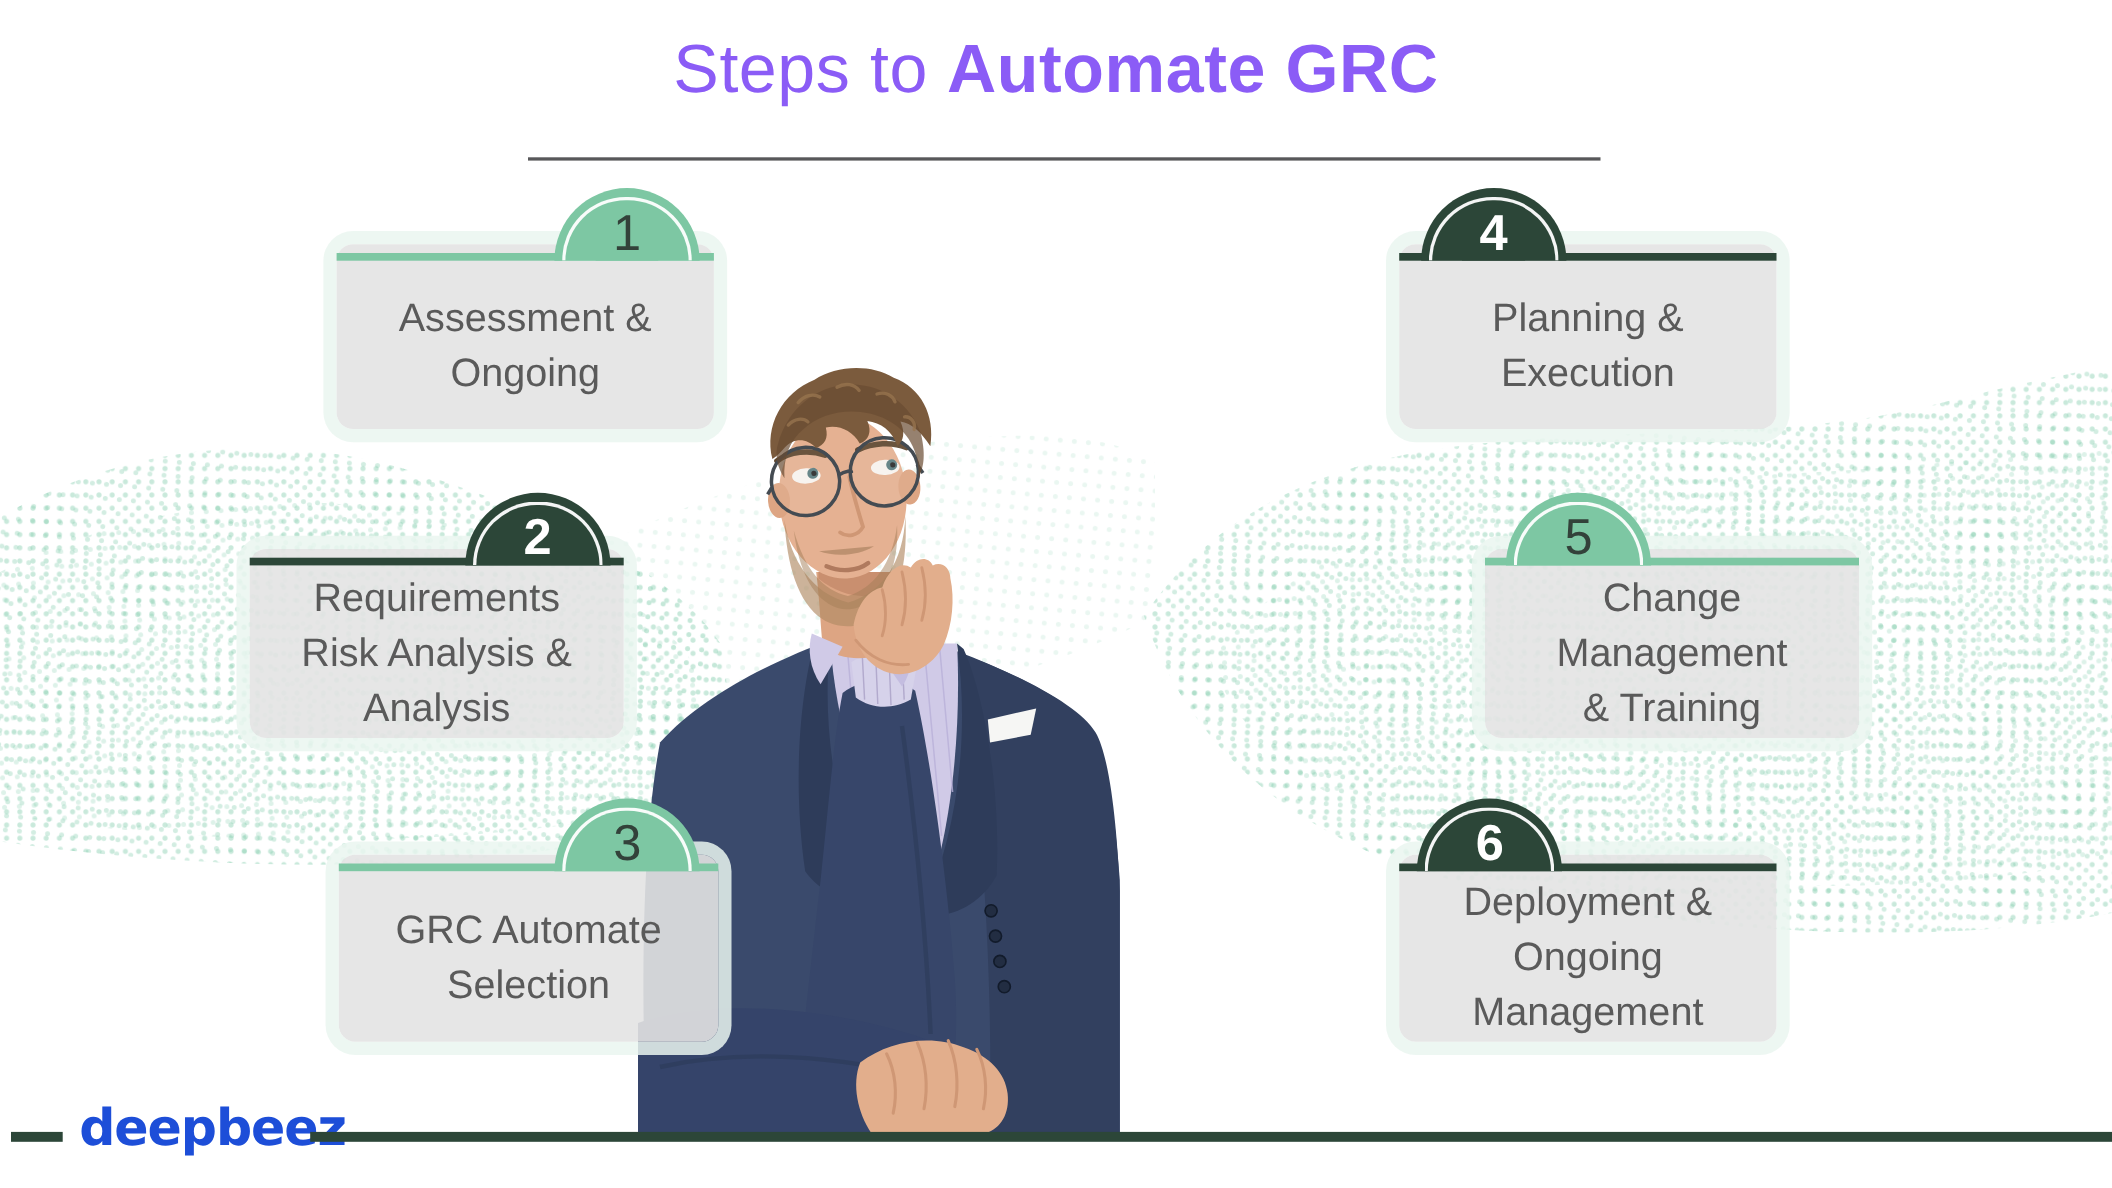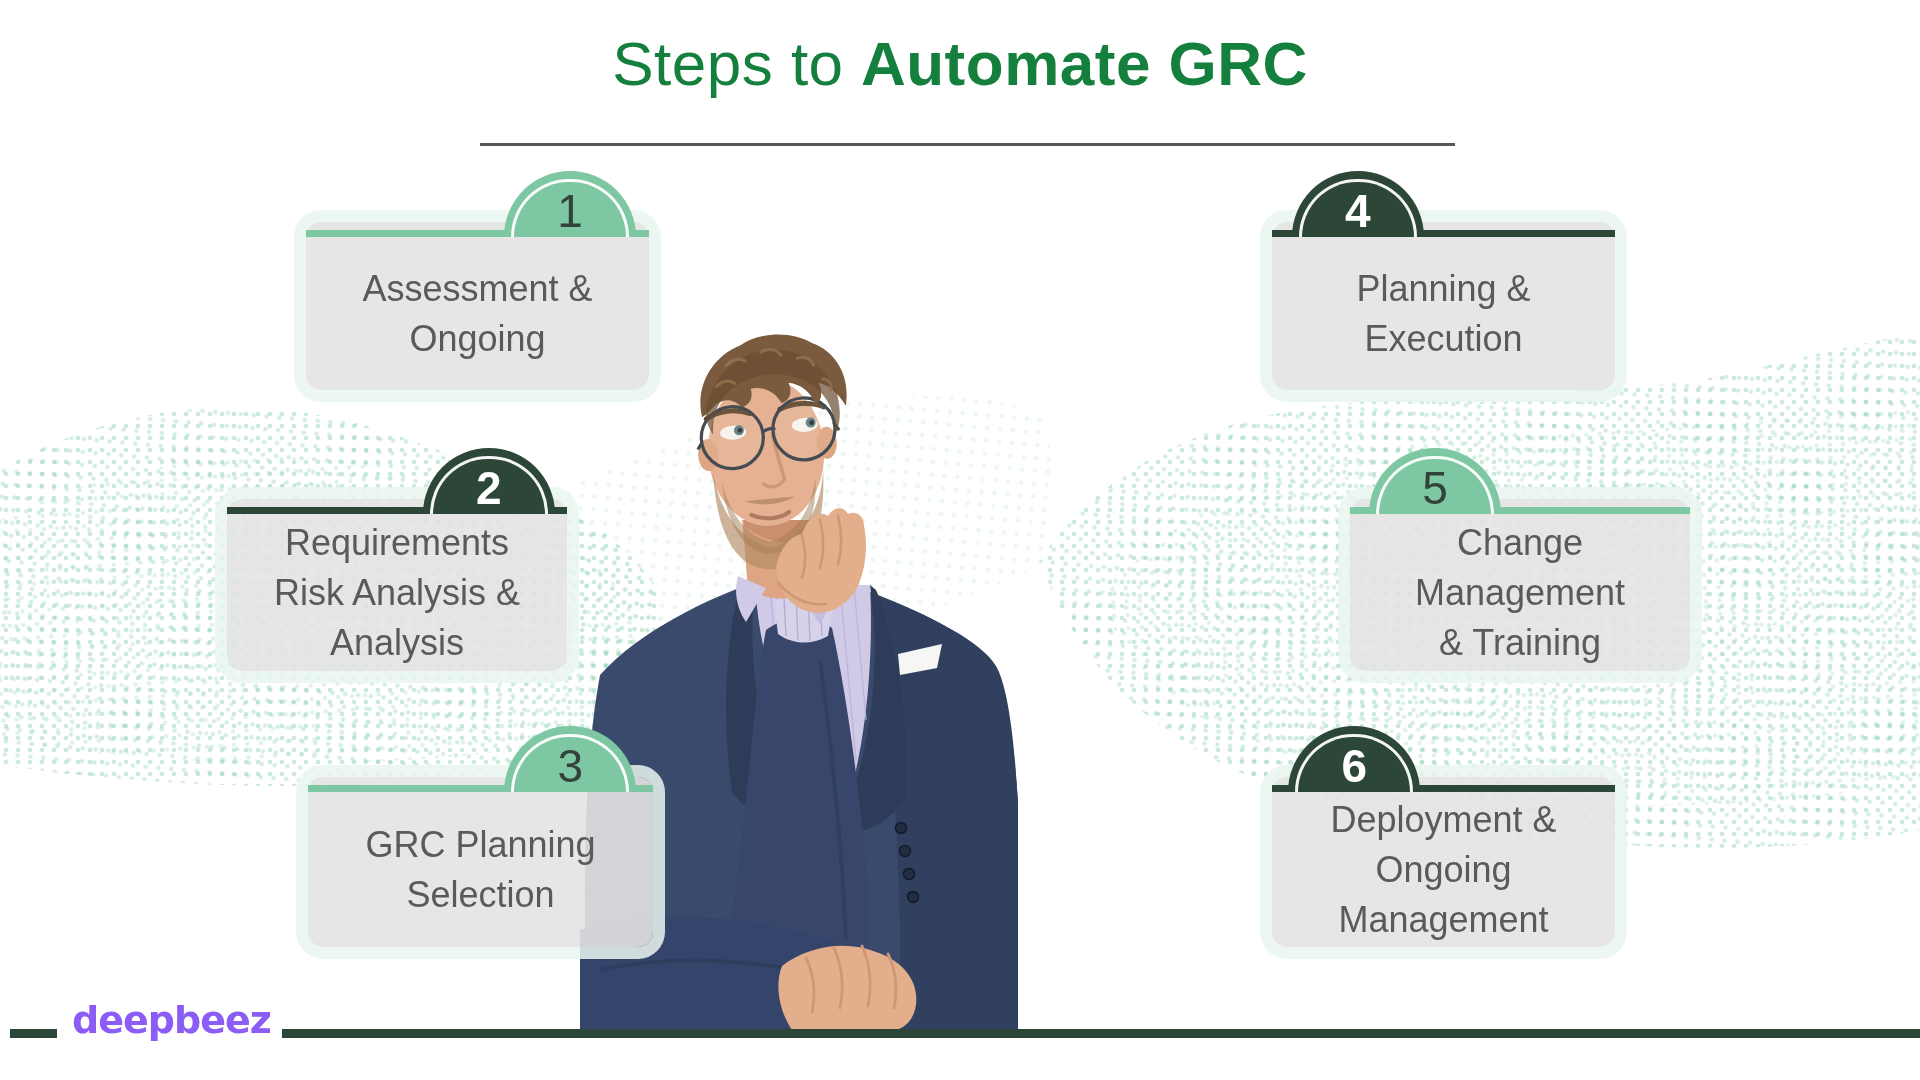--- a/index.html
+++ b/index.html
@@ -5,21 +5,21 @@
   html,body{margin:0;padding:0;background:#fff;}
   #stage{
     position:relative;width:1920px;height:1080px;overflow:hidden;background:#ffffff;
     font-family:"Liberation Sans", sans-serif;
   }
   
   #waves{position:absolute;left:0;top:0;z-index:0;}
   
   .title{
     position:absolute;top:28px;left:0;width:100%;text-align:center;z-index:4;
-    font-size:62px;color:#15803d;font-weight:400;letter-spacing:.5px;
+    font-size:62px;color:#8b5cf6;font-weight:400;letter-spacing:.5px;
   }
   .title .t-prefix{margin-right:.28em;}
   .title .t-bold{font-weight:800;}
   .title-rule{position:absolute;left:480px;top:143px;width:975px;height:3px;background:#58585a;z-index:4;}
   
   :root{--lg:#7dc7a3;--dg:#2c4638;}
   .card{
     position:absolute;z-index:3;background:rgba(227,227,227,.90);
     border-radius:15px;
     box-shadow:0 0 0 12px rgba(234,246,240,.85);
@@ -53,22 +53,22 @@
   .c6{left:1272px;top:777px;width:343px;height:170px;}
   .c1 .badge{left:77%;} .c2 .badge{left:77%;} .c3 .badge{left:76%;}
   .c4 .badge{left:25%;} .c5 .badge{left:25%;} .c6 .badge{left:24%;}
   
   #man{position:absolute;left:570px;top:330px;z-index:1;}
   
   .footer-dash{position:absolute;left:10px;top:1029px;width:47px;height:9px;background:#2c4638;z-index:5;}
   .footer-line{position:absolute;left:282px;top:1029px;width:1638px;height:9px;background:#2c4638;z-index:5;}
   .logo{
     position:absolute;left:72px;top:998px;z-index:5;
-    font-family:"DejaVu Sans", sans-serif;font-weight:700;font-size:38px;
-    color:#8b5cf6;letter-spacing:-1px;
+    font-family:"DejaVu Sans", sans-serif;font-weight:700;font-size:46px;
+    color:#1d4ed8;letter-spacing:-1px;
   }
 </style>
 </head>
 <body>
 
 <div id="stage">
 
   <svg id="waves" width="1920" height="1080" viewBox="0 0 1920 1080" aria-hidden="true">
     <defs>
       <pattern id="d1" width="12" height="12" patternUnits="userSpaceOnUse">
@@ -231,21 +231,21 @@
       <div>Analysis</div>
     </div>
   </div>
 
   <div class="card light c3">
     <div class="topline"></div>
     <div class="badge">
         <span>3</span>
       </div>
     <div class="card-text">
-      <div>GRC Planning</div>
+      <div>GRC Automate</div>
       <div>Selection</div>
     </div>
   </div>
 
   <div class="card dark c4">
     <div class="topline"></div>
     <div class="badge">
         <span>4</span>
       </div>
     <div class="card-text">

